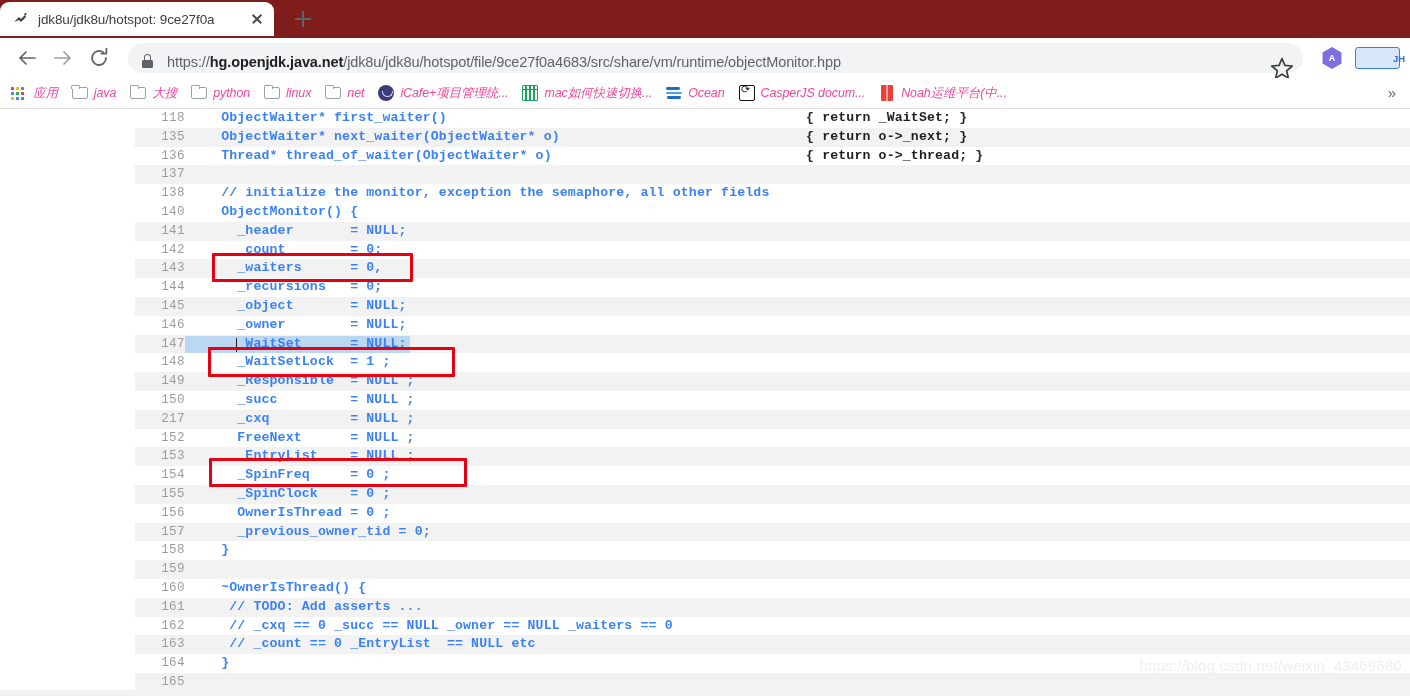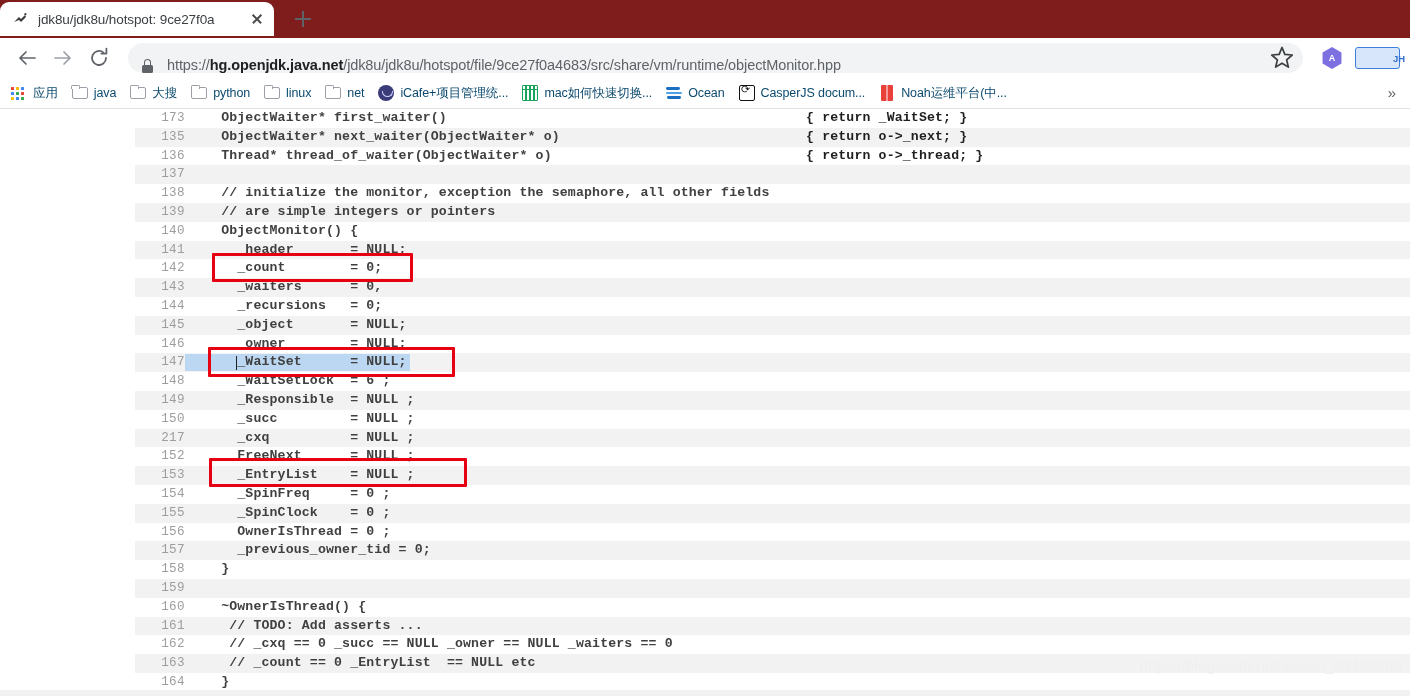--- a/index.html
+++ b/index.html
@@ -86,23 +86,23 @@
     position: relative;
     margin-right: 2px;
   }
   .navbtn svg { position: absolute; left: 5px; top: 5px; }
 
   .omnibox {
     flex: 1 1 auto;
     height: 30px;
     background: #f1f3f4;
     border-radius: 15px;
-    display: flex; align-items: flex-end;
+    display: flex; align-items: flex-start;
     margin: 0 6px 0 10px;
-    padding: 0 6px 0 14px;
+    padding: 11px 6px 0 14px;
     min-width: 0;
   }
   .lock-icon {
     flex: 0 0 14px;
     width: 11px; height: 14px;
     margin-right: 11px;
     position: relative;
   }
   .lock-icon .body {
     position: absolute; left: 0; bottom: 0;
@@ -163,24 +163,25 @@
   }
   .bm {
     display: flex; align-items: center;
     height: 24px;
     padding: 0 7px;
     border-radius: 4px;
     flex: 0 0 auto;
   }
   .bm-label {
     font-size: 12.5px;
-    color: #0c4a6e;
+    color: #ec4899;
     white-space: nowrap;
     margin-left: 6px;
     letter-spacing: -0.1px;
+    font-style: italic;
   }
   .bm-icon { width: 16px; height: 16px; flex: 0 0 16px; position: relative; }
 
   .icon-apps { display: grid; grid-template-columns: repeat(3, 3px);
     grid-template-rows: repeat(3, 3px); gap: 2px; width: 13px; height: 13px; margin-top: 2px;}
   .icon-apps i { display: block; width: 3px; height: 3px; border-radius: 0.5px; }
 
   .icon-folder {
     position: absolute; left: 0; top: 2px;
     width: 16px; height: 12px;
@@ -294,21 +295,21 @@
   .lineno {
     position: absolute; left: 0; top: 0;
     width: 185px;
     text-align: right;
     color: #9d9d9d;
     font-size: 12.6px;
     letter-spacing: 0.4px;
   }
   .codetext {
     position: absolute; left: 205px; top: 0;
-    color: #404040;
+    color: #3b82f6;
     font-weight: bold;
     letter-spacing: 0.15px;
   }
   .rettext {
     position: absolute; left: 806px; top: 0;
     color: #1f1f1f;
     font-weight: bold;
     letter-spacing: 0.15px;
   }
 
@@ -491,35 +492,34 @@
       </span>
     <span class="bm-label">Noah运维平台(中...</span>
   </div>
 
   <span class="bm-overflow">»</span>
 </div>
 
 <div class="page">
   <div class="page-topline"></div>
   <div class="code" id="code-rows">
-      <div class="row"><span class="stripe"></span><span class="lineno">173</span><span class="codetext">  ObjectWaiter* first_waiter()</span><span class="rettext">{ return _WaitSet; }</span></div>
+      <div class="row"><span class="stripe"></span><span class="lineno">118</span><span class="codetext">  ObjectWaiter* first_waiter()</span><span class="rettext">{ return _WaitSet; }</span></div>
       <div class="row alt"><span class="stripe"></span><span class="lineno">135</span><span class="codetext">  ObjectWaiter* next_waiter(ObjectWaiter* o)</span><span class="rettext">{ return o-&gt;_next; }</span></div>
       <div class="row"><span class="stripe"></span><span class="lineno">136</span><span class="codetext">  Thread* thread_of_waiter(ObjectWaiter* o)</span><span class="rettext">{ return o-&gt;_thread; }</span></div>
       <div class="row alt"><span class="stripe"></span><span class="lineno">137</span><span class="codetext"></span></div>
       <div class="row"><span class="stripe"></span><span class="lineno">138</span><span class="codetext">  // initialize the monitor, exception the semaphore, all other fields</span></div>
-      <div class="row alt"><span class="stripe"></span><span class="lineno">139</span><span class="codetext">  // are simple integers or pointers</span></div>
       <div class="row"><span class="stripe"></span><span class="lineno">140</span><span class="codetext">  ObjectMonitor() {</span></div>
       <div class="row alt"><span class="stripe"></span><span class="lineno">141</span><span class="codetext">    _header       = NULL;</span></div>
       <div class="row"><span class="stripe"></span><span class="lineno">142</span><span class="codetext">    _count        = 0;</span></div>
       <div class="row alt"><span class="stripe"></span><span class="lineno">143</span><span class="codetext">    _waiters      = 0,</span></div>
       <div class="row"><span class="stripe"></span><span class="lineno">144</span><span class="codetext">    _recursions   = 0;</span></div>
       <div class="row alt"><span class="stripe"></span><span class="lineno">145</span><span class="codetext">    _object       = NULL;</span></div>
       <div class="row"><span class="stripe"></span><span class="lineno">146</span><span class="codetext">    _owner        = NULL;</span></div>
       <div class="row alt"><span class="stripe"></span><span class="sel-hl" style="left: 185px; width: 225px;"></span><span class="caret" style="left: 236px;"></span><span class="lineno">147</span><span class="codetext">    _WaitSet      = NULL;</span></div>
-      <div class="row"><span class="stripe"></span><span class="lineno">148</span><span class="codetext">    _WaitSetLock  = 6 ;</span></div>
+      <div class="row"><span class="stripe"></span><span class="lineno">148</span><span class="codetext">    _WaitSetLock  = 1 ;</span></div>
       <div class="row alt"><span class="stripe"></span><span class="lineno">149</span><span class="codetext">    _Responsible  = NULL ;</span></div>
       <div class="row"><span class="stripe"></span><span class="lineno">150</span><span class="codetext">    _succ         = NULL ;</span></div>
       <div class="row alt"><span class="stripe"></span><span class="lineno">217</span><span class="codetext">    _cxq          = NULL ;</span></div>
       <div class="row"><span class="stripe"></span><span class="lineno">152</span><span class="codetext">    FreeNext      = NULL ;</span></div>
       <div class="row alt"><span class="stripe"></span><span class="lineno">153</span><span class="codetext">    _EntryList    = NULL ;</span></div>
       <div class="row"><span class="stripe"></span><span class="lineno">154</span><span class="codetext">    _SpinFreq     = 0 ;</span></div>
       <div class="row alt"><span class="stripe"></span><span class="lineno">155</span><span class="codetext">    _SpinClock    = 0 ;</span></div>
       <div class="row"><span class="stripe"></span><span class="lineno">156</span><span class="codetext">    OwnerIsThread = 0 ;</span></div>
       <div class="row alt"><span class="stripe"></span><span class="lineno">157</span><span class="codetext">    _previous_owner_tid = 0;</span></div>
       <div class="row"><span class="stripe"></span><span class="lineno">158</span><span class="codetext">  }</span></div>

